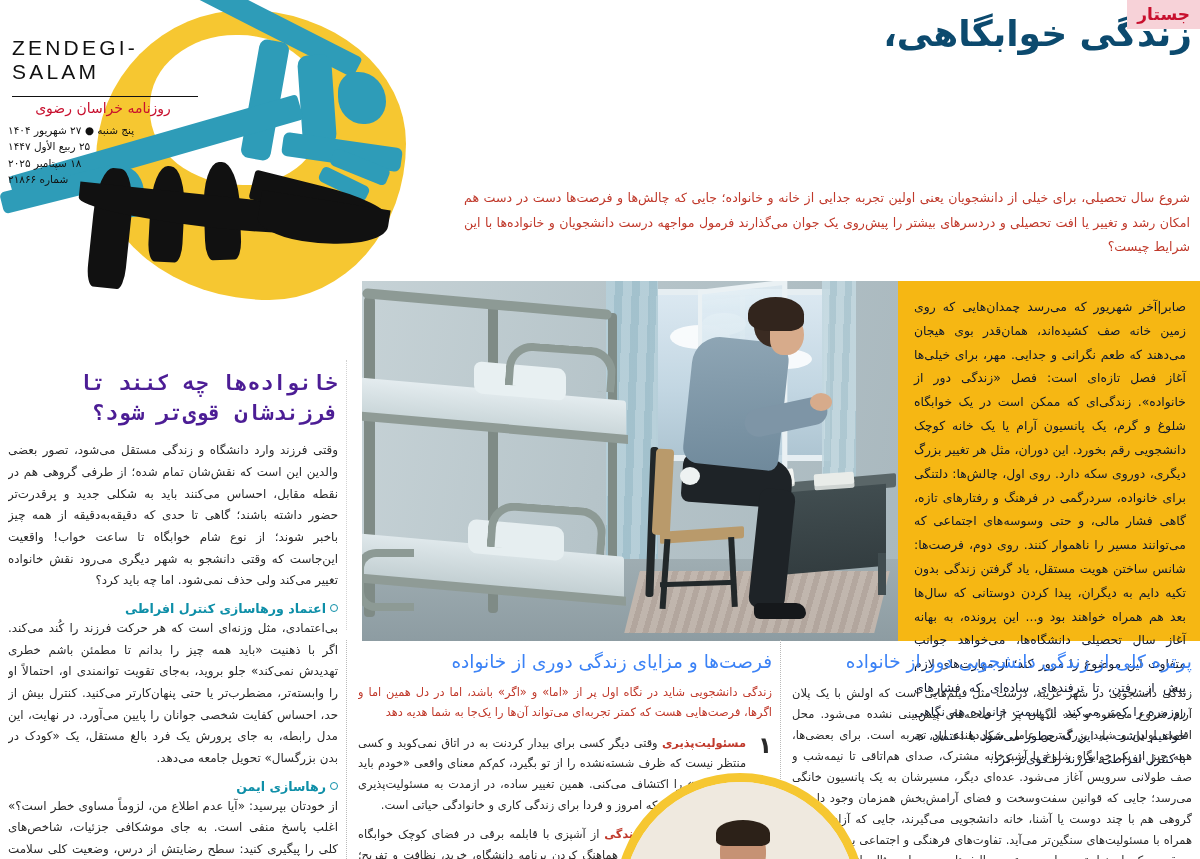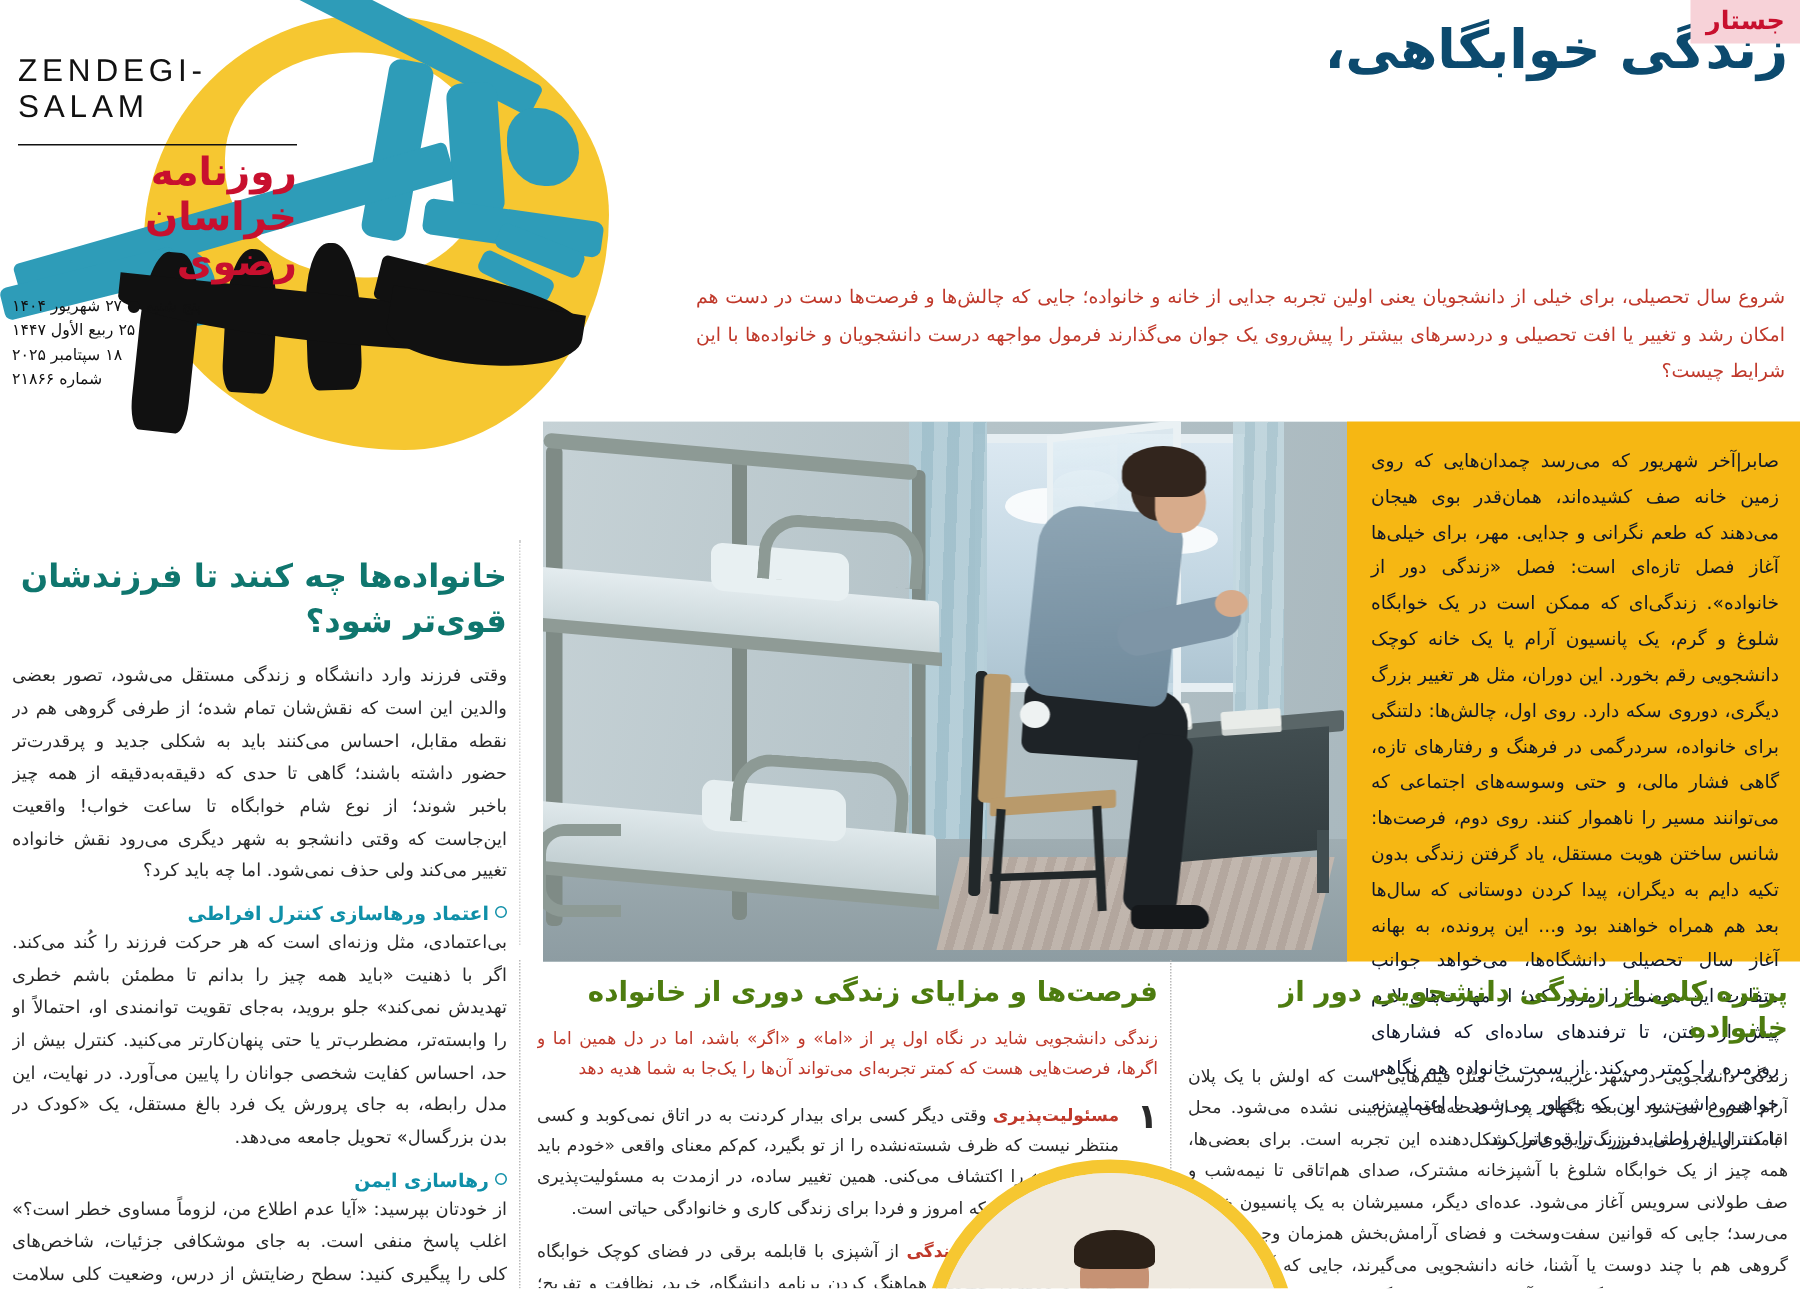--- a/index.html
+++ b/index.html
@@ -77,25 +77,25 @@
     letter-spacing: 3.2px;
     color: #111;
     font-weight: 400;
     direction: ltr;
     text-align: left;
     padding-bottom: 12px;
     border-bottom: 1.5px solid #111;
     width: 186px;
   }
   .brand-fa {
-    font-size: 26px;
-    font-weight: 700;
+    font-size: 14px;
+    font-weight: 400;
     color: #C8102E;
     margin-top: 3px;
-    text-align: right;
+    text-align: center;
     direction: rtl;
   }
   .dateline {
     margin-top: 6px;
     font-size: 10.5px;
     line-height: 1.55;
     color: #111;
     text-align: left;
     direction: rtl;
   }
@@ -357,24 +357,25 @@
     position: absolute;
     left: 8px; top: 370px;
     width: 330px; height: 489px;
     direction: rtl;
     text-align: justify;
     overflow: hidden;
   }
   .left-col h2 {
     font-size: 21.5px;
     font-weight: 700;
-    color: #0f766e;
+    color: #4c1d95;
     line-height: 1.38;
     text-align: right;
     margin-bottom: 11px;
+    font-family: Liberation Mono, monospace;
   }
   .left-col p {
     font-size: 11.9px;
     line-height: 1.82;
     color: #2a2a2a;
     margin-bottom: 9px;
   }
   .sub-head {
     font-size: 12.6px;
     font-weight: 700;
@@ -418,22 +419,22 @@
   .bot-mid {
     position: absolute;
     left: 358px; top: 650px;
     width: 414px; height: 209px;
     direction: rtl;
     text-align: justify;
     overflow: hidden;
   }
   .sec-title {
     font-size: 18.5px;
-    font-weight: 700;
-    color: #4d7c0f;
+    font-weight: 400;
+    color: #3b82f6;
     text-align: right;
     line-height: 1.3;
     margin-bottom: 9px;
   }
   .sec-lede {
     font-size: 11.4px;
     line-height: 1.75;
     color: #C0392B;
     margin-bottom: 10px;
     text-align: justify;

